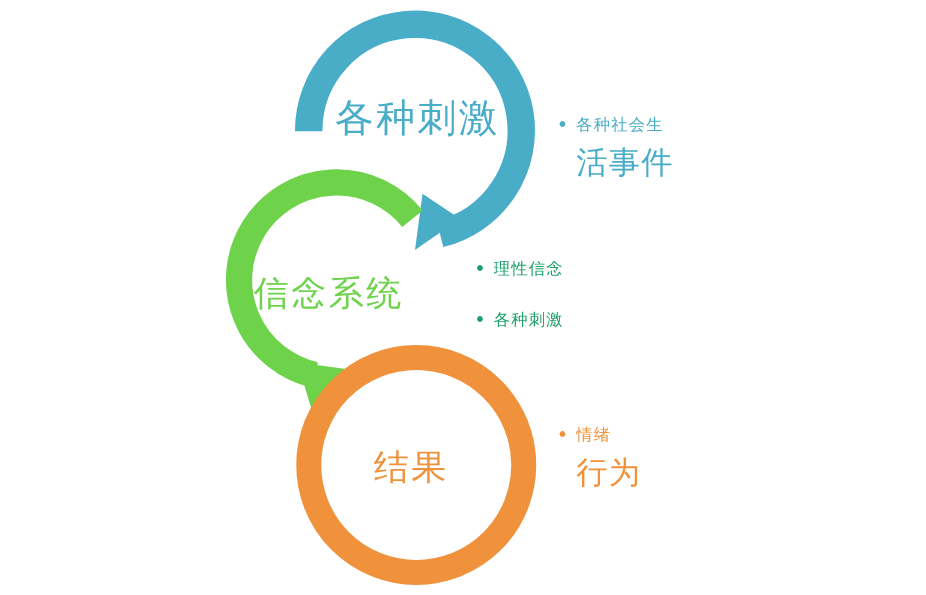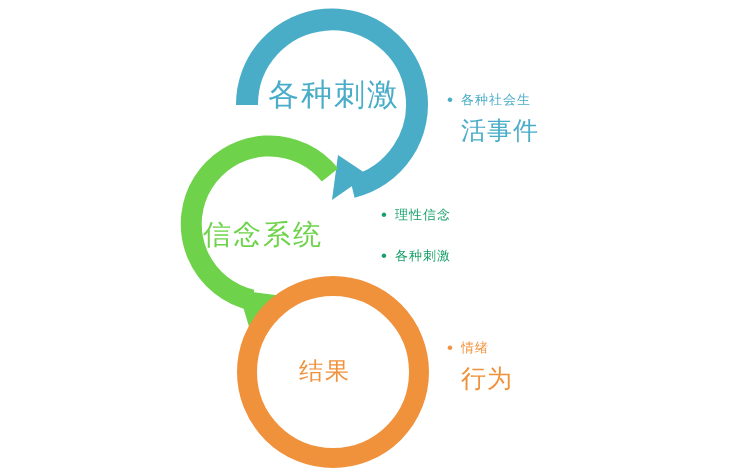--- a/index.html
+++ b/index.html
@@ -39,21 +39,21 @@
   }
   #label-belief {
     left: 203px;
     top: 216px;
     font-size: 28px;
     color: #6ed34a;
   }
   #label-result {
     left: 299px;
     top: 355px;
-    font-size: 24px;
+    font-size: 28px;
     color: #f0923c;
   }
   .bullet-group {
     position: absolute;
   }
   .bullet-line {
     display: flex;
     align-items: flex-start;
     white-space: nowrap;
   }

